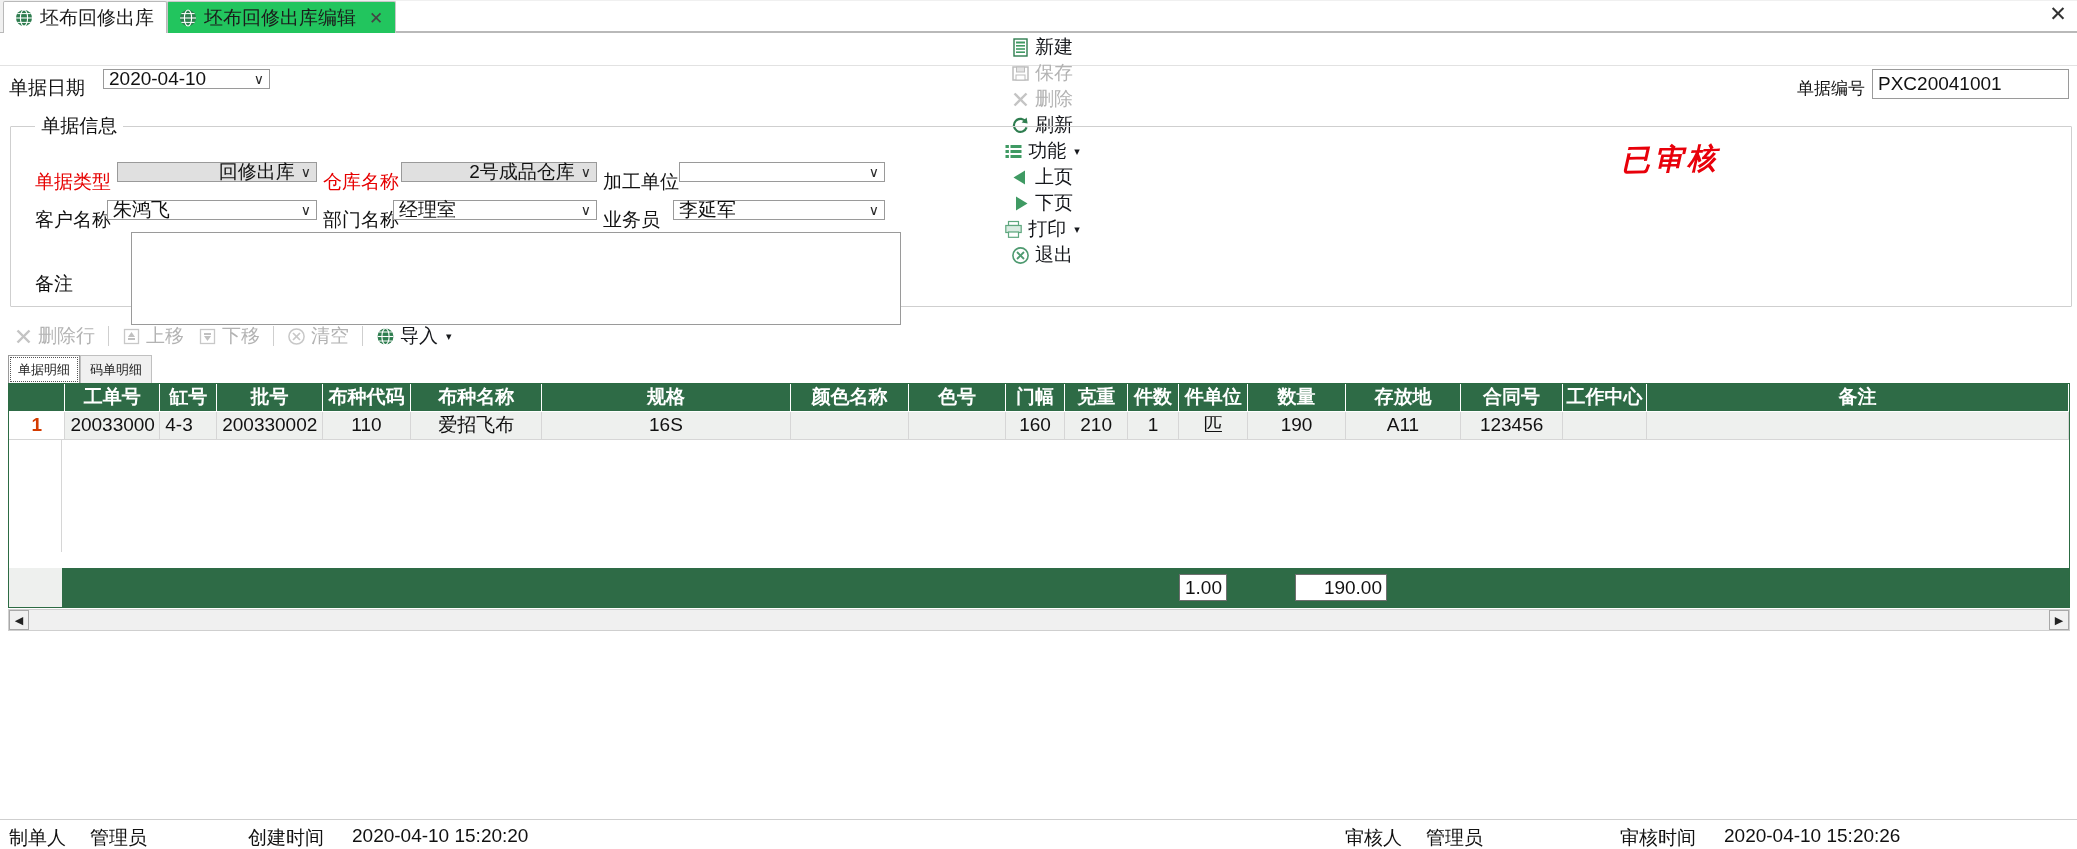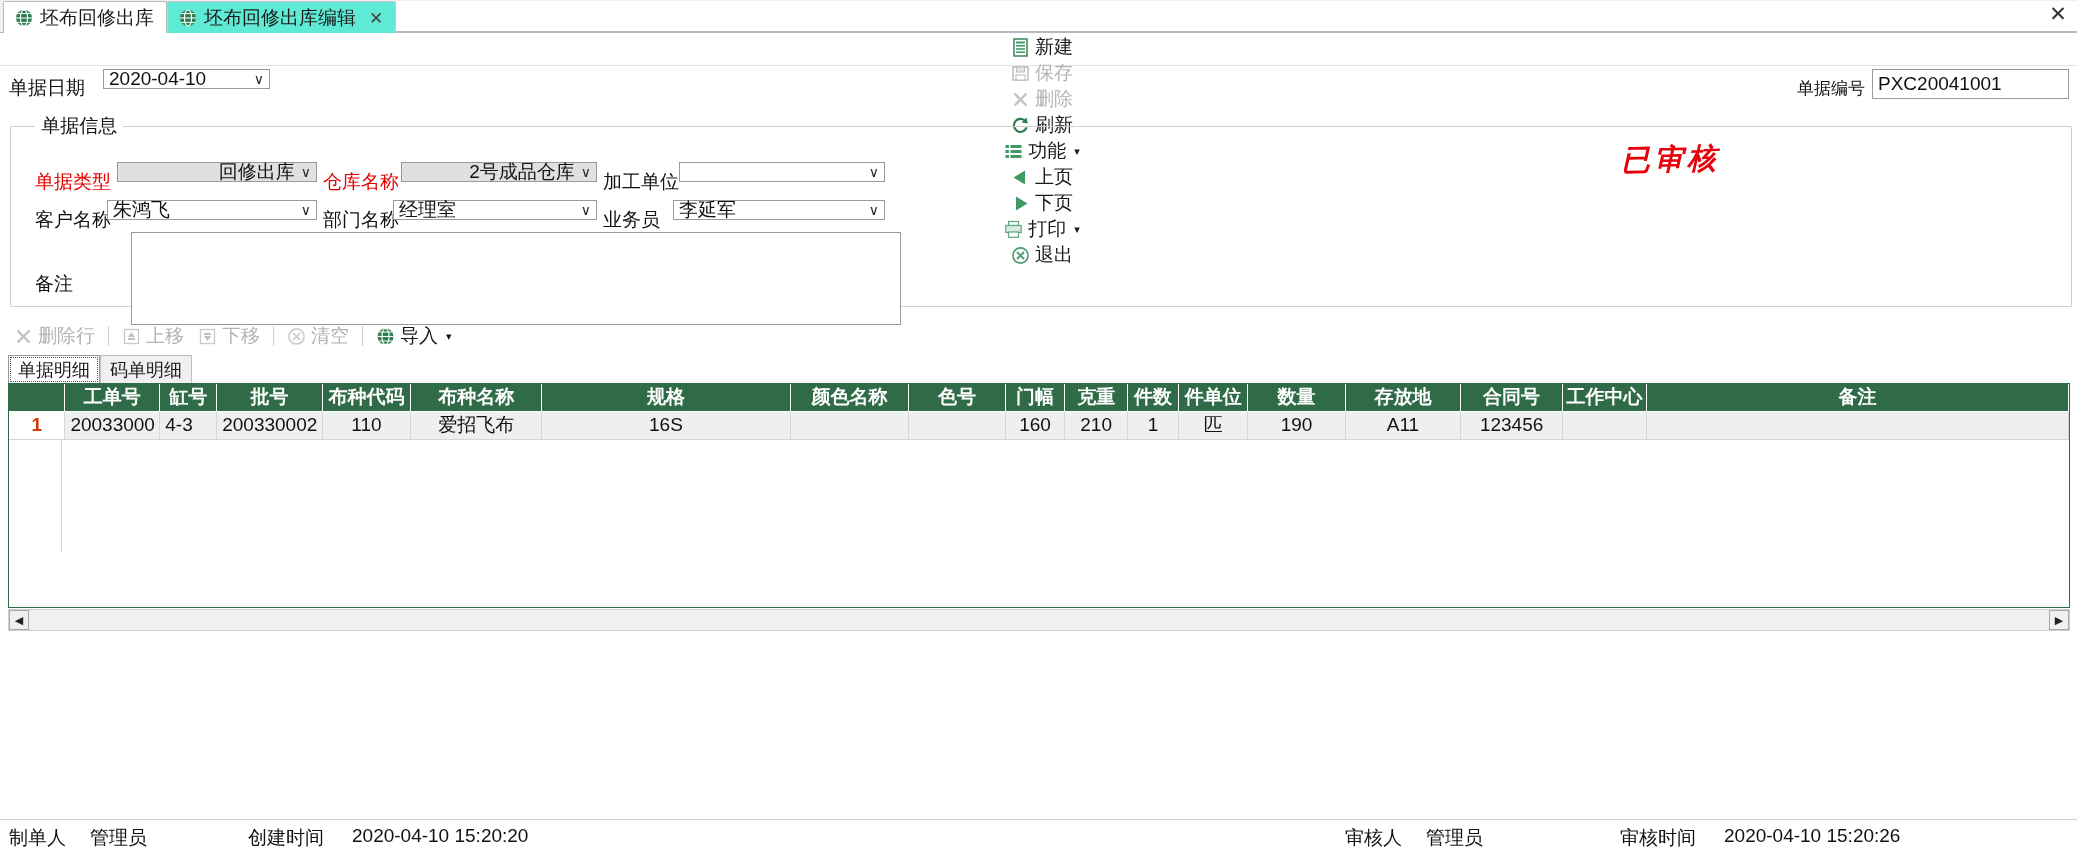--- a/index.html
+++ b/index.html
@@ -22,21 +22,21 @@
   }
   #tabbar .tabstrip { position:absolute; left:3px; top:0; display:flex; align-items:flex-end; height:33px; }
   .doctab {
     height:32px; display:flex; align-items:center; gap:7px;
     padding:0 12px 0 11px;
     background:#ffffff;
     border:1px solid #b9b9b9; border-bottom:none;
     border-top-left-radius:2px; border-top-right-radius:2px;
     font-size:19px; white-space:nowrap; cursor:default;
   }
-  .doctab.inactive { background:#5eead4; border-color:#c8c8c8; }
+  .doctab.inactive { background:#22c55e; border-color:#c8c8c8; }
   .doctab .tabclose { font-size:17px; color:#444; margin-left:6px; font-family:"DejaVu Sans",sans-serif; }
   .globe { width:18px; height:18px; flex:0 0 18px; display:inline-block; position:relative; }
   .globe svg { display:block; }
   #tabbar .filler {
     position:absolute; left:316px; top:1px; right:0; height:31px;
     background:#ffffff; border-left:1px solid #dadada; border-bottom:1px solid #b9b9b9;
   }
   #winclose {
     position:absolute; right:6px; top:1px; width:26px; height:26px;
     display:flex; align-items:center; justify-content:center;
@@ -103,21 +103,21 @@
   
   #rowtoolbar {
     position:absolute; left:0; top:320px; width:1719px; height:32px;
     display:flex; align-items:center; padding-left:7px;
   }
 
   
   #dtabs { position:absolute; left:8px; top:354px; width:2062px; height:30px; display:flex; align-items:flex-end; }
   .dtab {
     height:29px; padding:0 9px; display:flex; align-items:center;
-    font-size:18px; background:#f0f0f0; border:1px solid #c0c0c0; border-bottom:none;
+    font-size:13px; background:#f0f0f0; border:1px solid #c0c0c0; border-bottom:none;
     cursor:default;
   }
   .dtab.active { background:#ffffff; border-color:#9a9a9a; outline:1px dotted #555; outline-offset:-3px; }
 
   
   #gridwrap {
     position:absolute; left:8px; top:383px; width:2062px; height:225px;
     border:1px solid #2c6b43; background:#ffffff; overflow:hidden;
   }
   table.grid { border-collapse:collapse; width:2060px; table-layout:fixed; }
@@ -524,20 +524,25 @@
           <td class="c"></td>
           <td class="c"></td>
         </tr>
       </tbody>
   </table>
 
   <div id="gridblank">
     <div class="idxcol"></div>
   </div>
 
+  <div id="totalrow">
+    <div class="leftpad"></div>
+    <div class="tcell" style="left:1170px; width:48px;">1.00</div>
+    <div class="tcell" style="left:1286px; width:92px;">190.00</div>
+  </div>
 </div>
 
 <div id="hscroll">
   <div class="sbtn">◀</div>
   <div class="sbtn">▶</div>
 </div>
 
 <div id="statusbar">
   <span class="sitem" style="left:9px;">制单人</span>
   <span class="sitem svalue" style="left:90px;">管理员</span>

